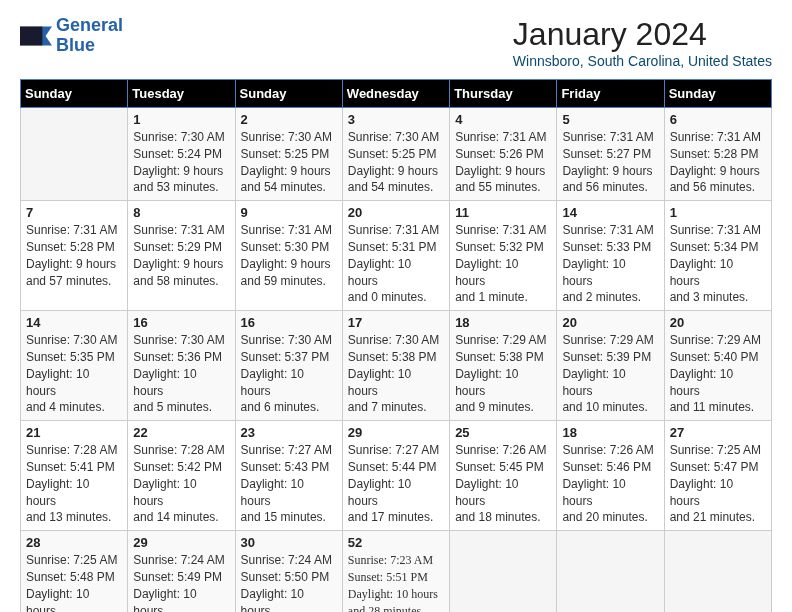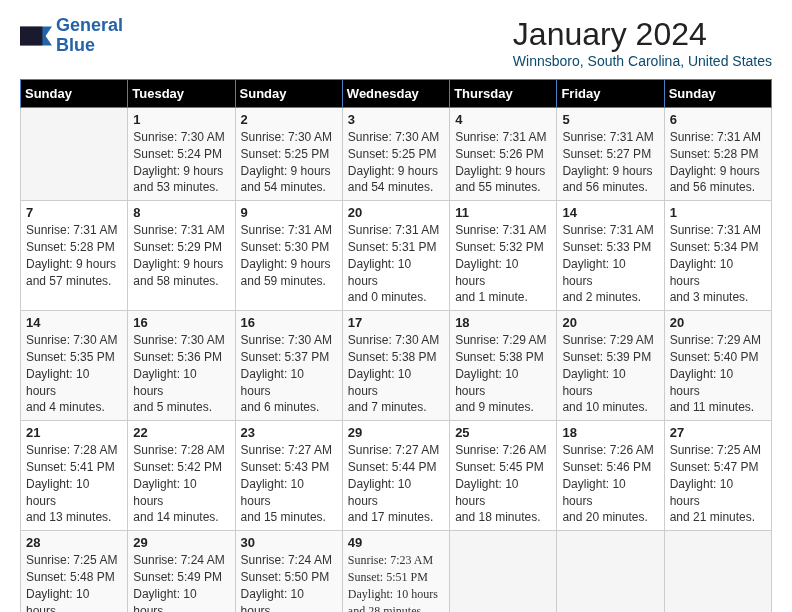--- a/index.html
+++ b/index.html
@@ -336,21 +336,21 @@
 and 25 minutes.</div>
         </td>
         <td>
           <span class="day-num">30</span>
           <div class="day-info" style="white-space: pre-line;">Sunrise: 7:24 AM
 Sunset: 5:50 PM
 Daylight: 10 hours
 and 26 minutes.</div>
         </td>
         <td>
-          <span class="day-num">49</span>
+          <span class="day-num">52</span>
           <div class="day-info" style="white-space: pre-line; font-family: Liberation Serif, serif;">Sunrise: 7:23 AM
 Sunset: 5:51 PM
 Daylight: 10 hours
 and 28 minutes.</div>
         </td>
         <td class="empty-cell"></td>
         <td class="empty-cell"></td>
         <td class="empty-cell"></td>
       </tr>
     </tbody>

